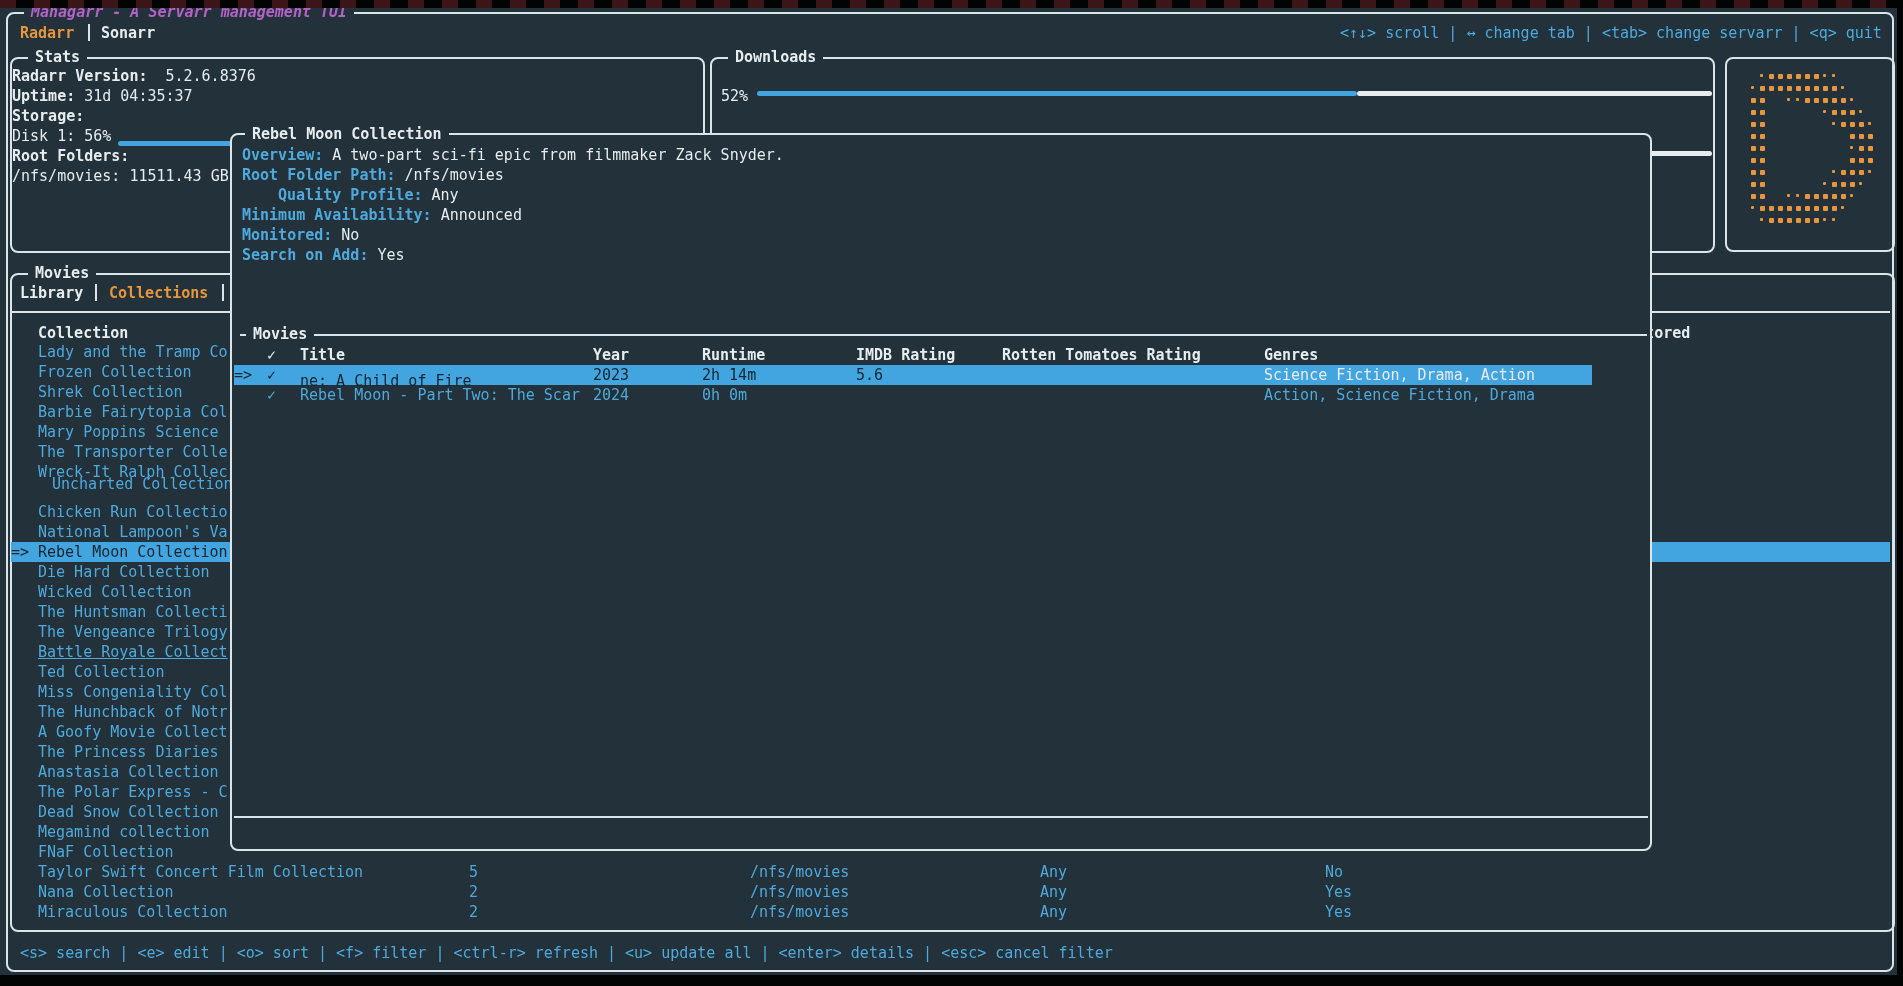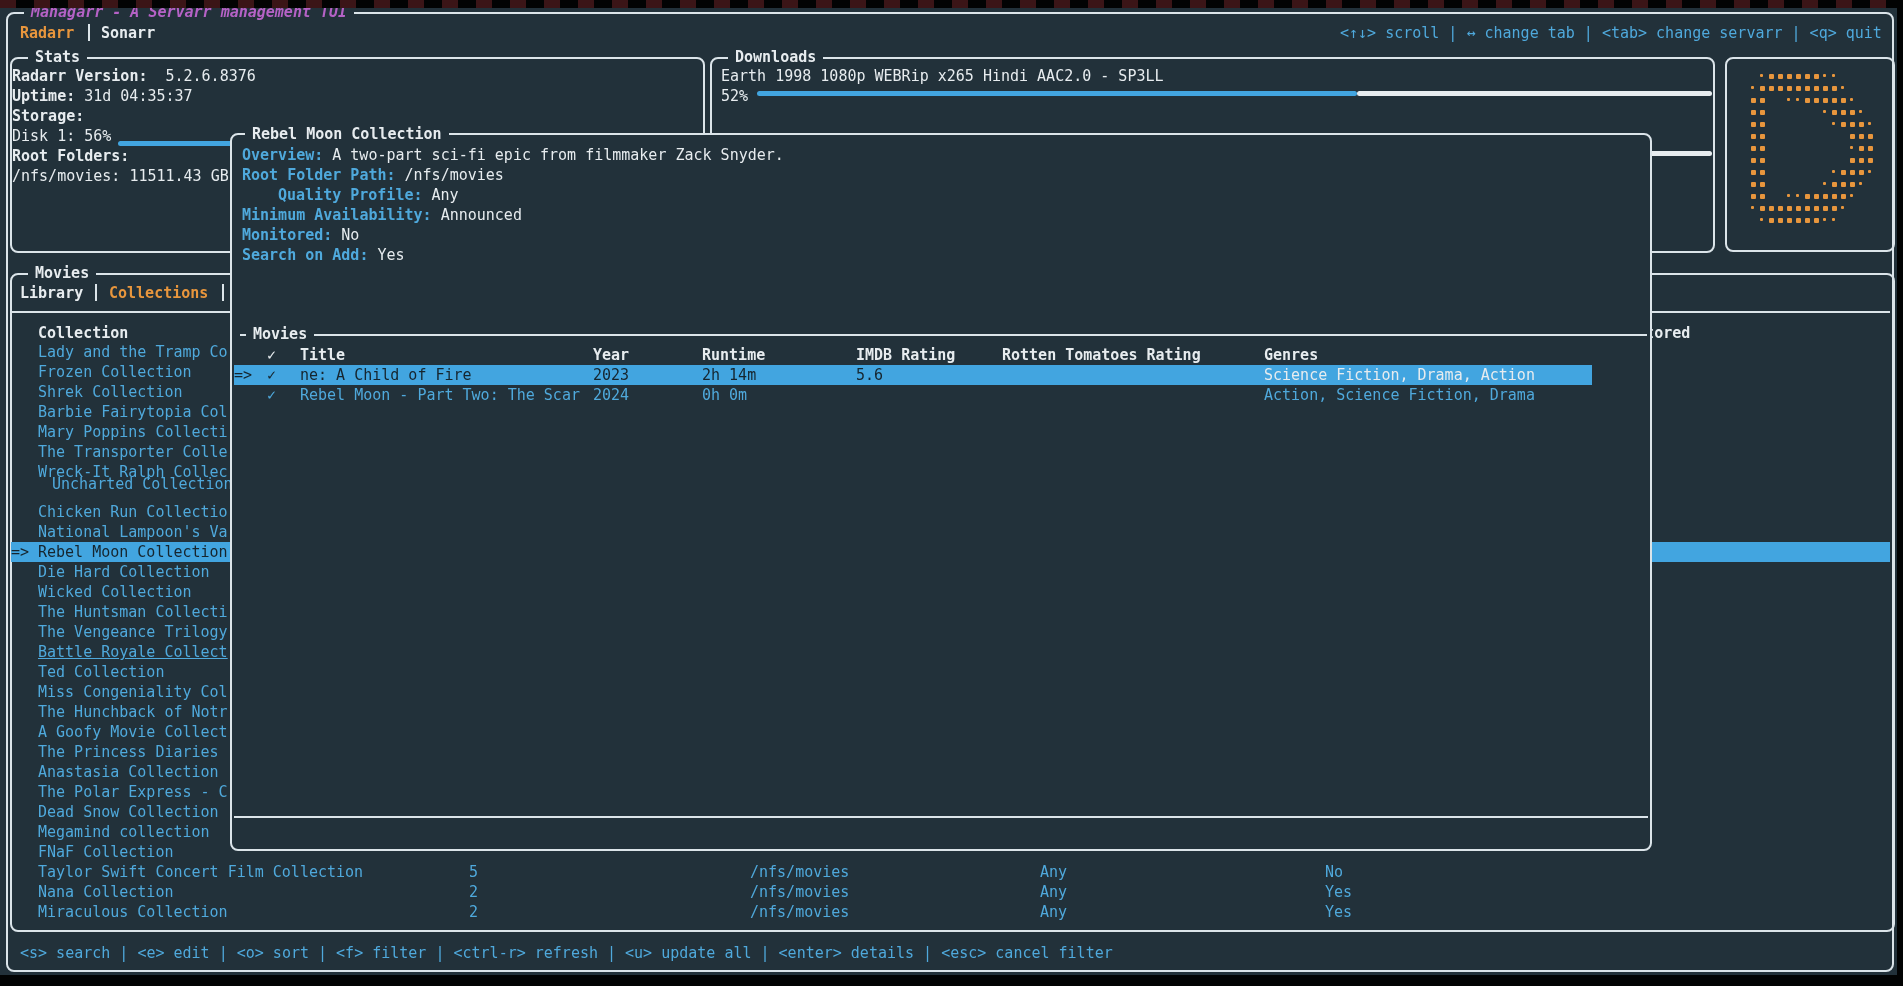--- a/index.html
+++ b/index.html
@@ -48,21 +48,20 @@
   <div class="t" style="left:12px;top:66px;"><span class="b">Radarr Version:</span><span style="margin-left:18px;">5.2.6.8376</span></div>
   <div class="t" style="left:12px;top:86px;"><span class="b">Uptime:</span><span style="margin-left:9px;">31d 04:35:37</span></div>
   <div class="t b" style="left:12px;top:106px;">Storage:</div>
   <div class="t" style="left:12px;top:126px;">Disk 1: 56%</div>
   <div class="bar" style="left:118px;top:141px;width:114px;background:#42a5e0;"></div>
   <div class="t b" style="left:12px;top:146px;">Root Folders:</div>
   <div class="t" style="left:12px;top:166px;">/nfs/movies: 11511.43 GB</div>
 
   <div class="box" style="left:710px;top:57px;width:1005px;height:196px;"></div>
   <div class="ptitle" style="left:728px;top:47px;">Downloads</div>
-  <div class="t" style="left:721px;top:66px;">Earth 1998 1080p WEBRip x265 Hindi AAC2.0 - SP3LL</div>
   <div class="t" style="left:721px;top:86px;">52%</div>
   <div class="bar" style="left:757px;top:91px;width:600px;background:#42a5e0;"></div>
   <div class="bar" style="left:1357px;top:91px;width:355px;background:#e7ecef;"></div>
 
   <div class="bar" style="left:757px;top:151px;width:955px;background:#e7ecef;"></div>
 
   <div class="box" style="left:1725px;top:57px;width:170px;height:195px;"></div>
   <div id="logo" style="position:absolute;left:1740px;top:72px;width:150px;height:160px;">
       <div class="logo-dot" style="width: 3px; height: 3px; left: 20px; top: 2px;"></div>
       <div class="logo-dot" style="width: 5px; height: 5px; left: 29px; top: 2px;"></div>
@@ -179,21 +178,21 @@
 
   <div class="t b" style="left:38px;top:323px;">Collection</div>
   <div class="t b" style="left:1609px;top:323px;">Monitored</div>
 
   <div style="position:absolute;left:0;top:342px;width:1903px;">
 
   <div class="t blue" style="left: 38px; top: 0px;">Lady and the Tramp Co</div>
       <div class="t blue" style="left: 38px; top: 20px;">Frozen Collection</div>
       <div class="t blue" style="left: 38px; top: 40px;">Shrek Collection</div>
       <div class="t blue" style="left: 38px; top: 60px;">Barbie Fairytopia Col</div>
-      <div class="t blue" style="left: 38px; top: 80px;">Mary Poppins Collecti</div>
+      <div class="t blue" style="left: 38px; top: 80px;">Mary Poppins Science</div>
       <div class="t blue" style="left: 38px; top: 100px;">The Transporter Colle</div>
       <div class="t blue" style="left: 38px; top: 120px;">Wreck-It Ralph Collec</div>
       <div class="t blue" style="left: 38px; top: 132px; margin-left: 14px;">Uncharted Collection</div>
       <div class="t blue" style="left: 38px; top: 160px;">Chicken Run Collectio</div>
       <div class="t blue" style="left: 38px; top: 180px;">National Lampoon's Va</div>
     </div>
 
   <div class="hl" style="left:11px;top:542px;width:1879px;"></div>
   <div class="t dark" style="left:11px;top:542px;">=&gt;</div>
   <div class="t dark" style="left:38px;top:542px;">Rebel Moon Collection</div>
@@ -246,21 +245,21 @@
     <div class="t b" style="left:68px;top:210px;">Title</div>
     <div class="t b" style="left:361px;top:210px;">Year</div>
     <div class="t b" style="left:470px;top:210px;">Runtime</div>
     <div class="t b" style="left:624px;top:210px;">IMDB Rating</div>
     <div class="t b" style="left:770px;top:210px;">Rotten Tomatoes Rating</div>
     <div class="t b" style="left:1032px;top:210px;">Genres</div>
 
     <div class="hl" style="left:2px;top:230px;width:1358px;"></div>
     <div class="t dark" style="left:2px;top:230px;">=&gt;</div>
     <div class="t dark" style="left:35px;top:230px;">✓</div>
-    <div class="t dark" style="left:68px;top:230px;">ne: A Child of Fire</div>
+    <div class="t dark" style="left:68px;top:236px;">ne: A Child of Fire</div>
     <div class="t dark" style="left:361px;top:230px;">2023</div>
     <div class="t dark" style="left:470px;top:230px;">2h 14m</div>
     <div class="t dark" style="left:624px;top:230px;">5.6</div>
     <div class="t" style="left:1032px;top:230px;">Science Fiction, Drama, Action</div>
 
     <div class="t blue" style="left:35px;top:250px;">✓</div>
     <div class="t blue" style="left:68px;top:250px;">Rebel Moon - Part Two: The Scar</div>
     <div class="t blue" style="left:361px;top:250px;">2024</div>
     <div class="t blue" style="left:470px;top:250px;">0h 0m</div>
     <div class="t blue" style="left:1032px;top:250px;">Action, Science Fiction, Drama</div>

